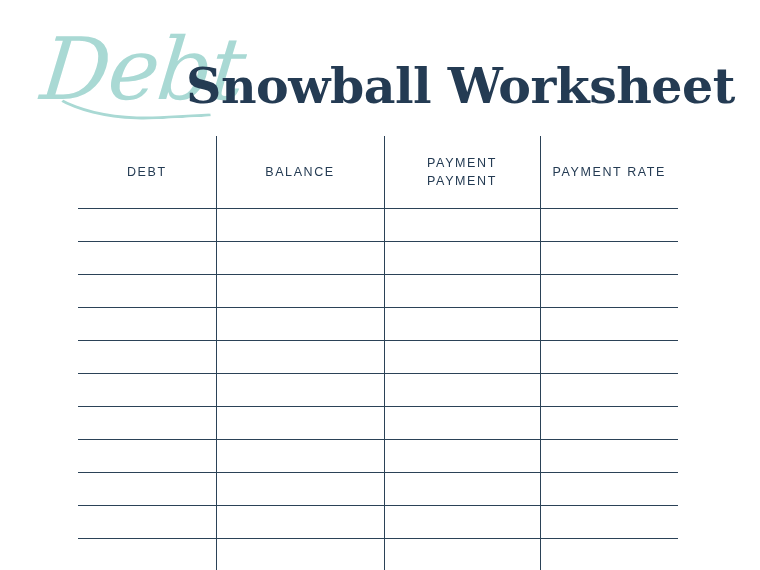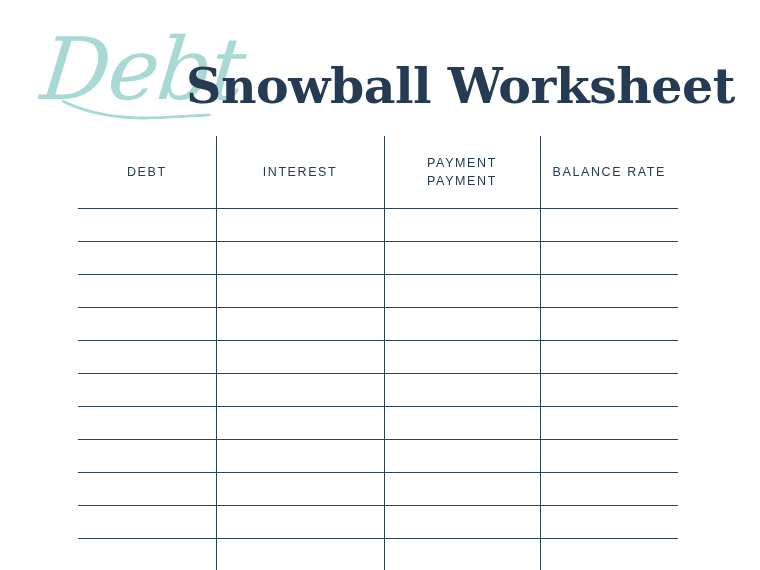--- a/index.html
+++ b/index.html
@@ -125,23 +125,23 @@
     <table class="sheet">
       <colgroup>
         <col class="c0">
           <col class="c1">
           <col class="c2">
           <col class="c3">
       </colgroup>
       <thead>
         <tr>
           <th>DEBT</th>
-          <th>INTEREST</th>
+          <th>BALANCE</th>
           <th>PAYMENT PAYMENT</th>
-          <th>BALANCE RATE</th>
+          <th>PAYMENT RATE</th>
         </tr>
       </thead>
       <tbody>
         <tr>
           <td></td>
           <td></td>
           <td></td>
           <td></td>
         </tr>
         <tr>

